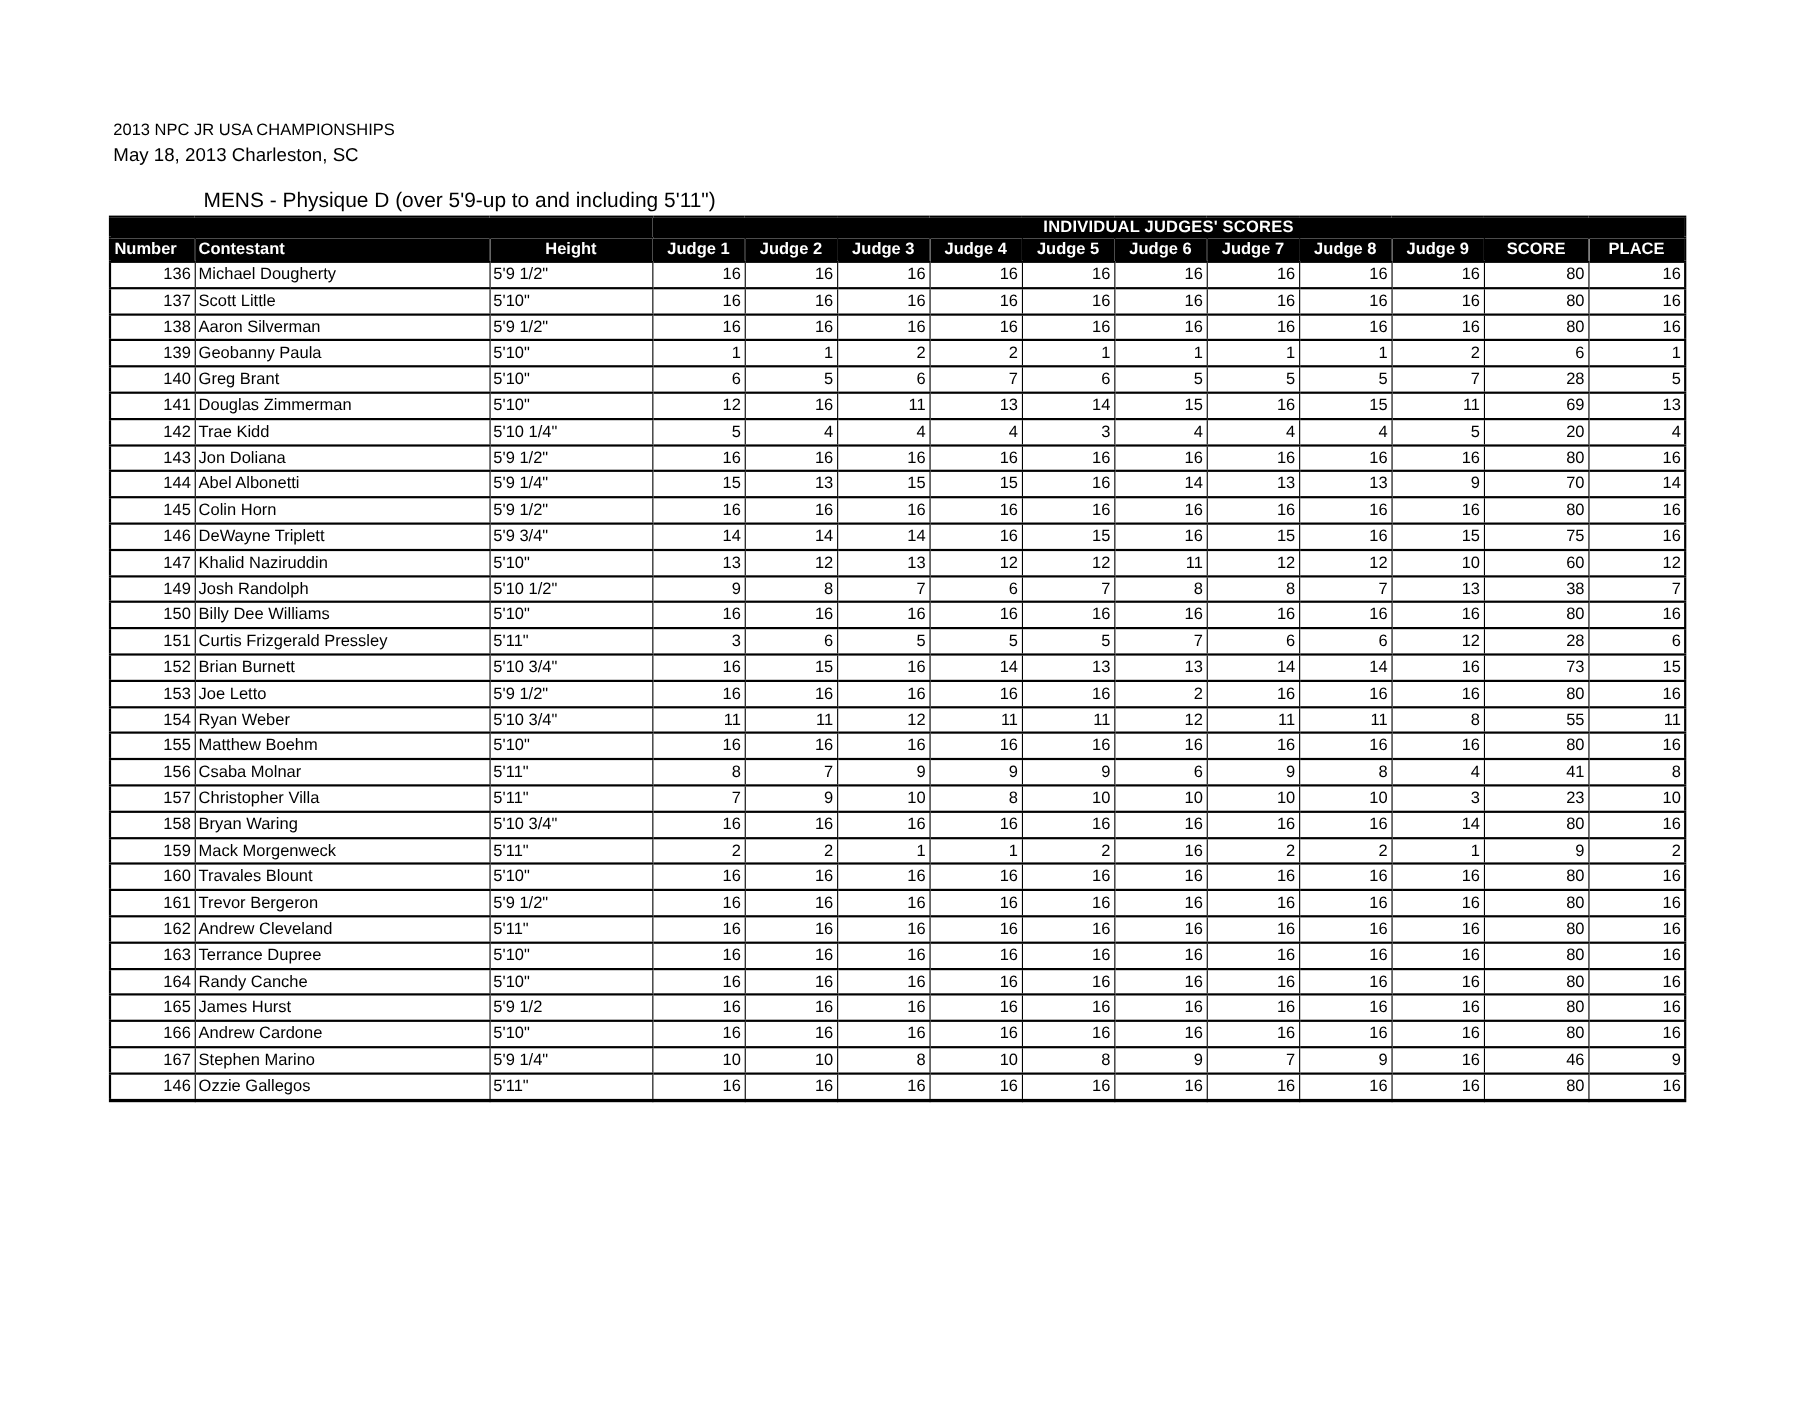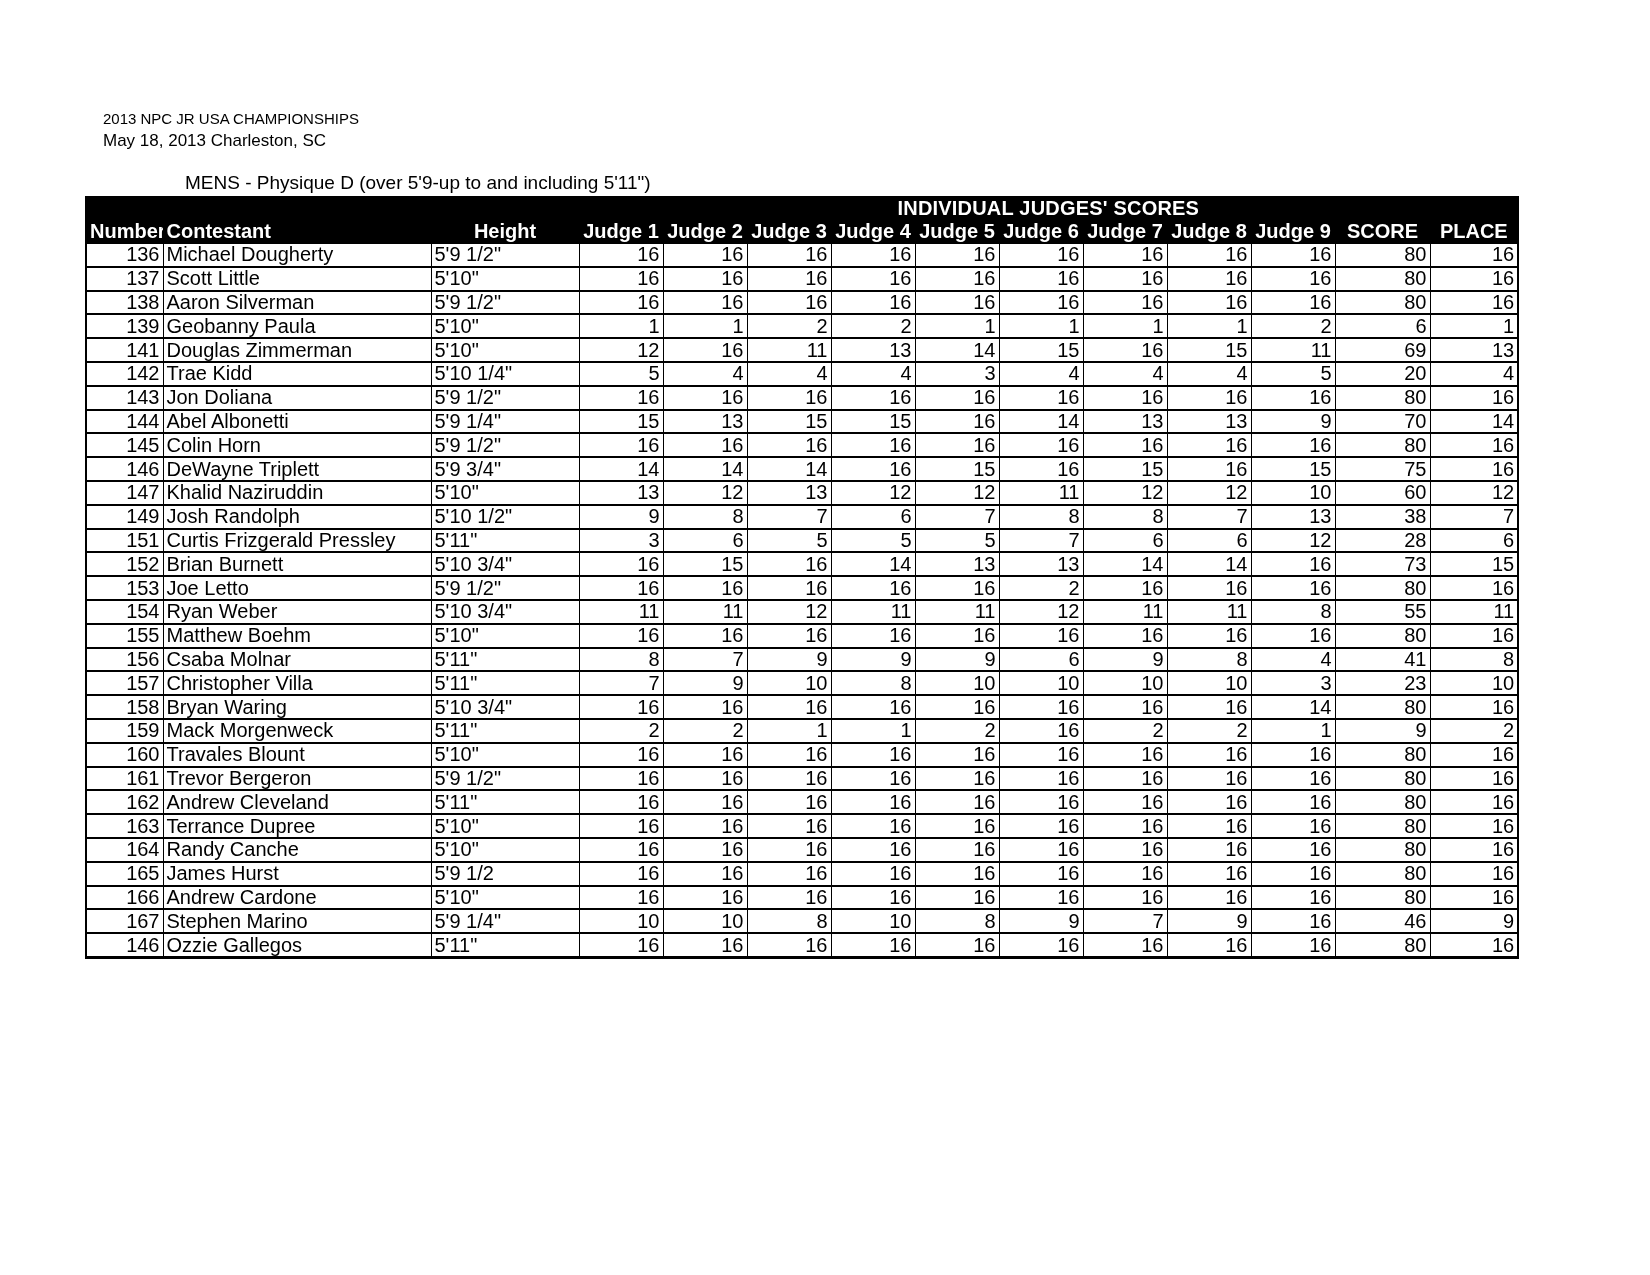--- a/index.html
+++ b/index.html
@@ -8,24 +8,24 @@
     background:#ffffff; color:#000000;
     font-family:"Liberation Sans", sans-serif;
     overflow:hidden;
   }
   .page { position:relative; width:1370px; height:1275px; }
   .event-title    { position:absolute; left:103px; top:110px; font-size:15px; white-space:pre; }
   .event-subtitle { position:absolute; left:103px; top:131px; font-size:17px; white-space:pre; }
   .division-label { position:absolute; left:185px; top:172px; font-size:19px; white-space:pre; }
 
   table.scores {
-    position:absolute; left:85px; top:196px;
+    position:absolute; left:99px; top:196px;
     width:1432px;
     border-collapse:collapse; table-layout:fixed;
-    font-size:20px;
+    font-size:15px;
     border:2px solid #000;
     border-bottom-width:3px;
   }
   table.scores td, table.scores th {
     border:1px solid #000;
     border-top-width:2px; border-bottom-width:2px;
     padding:0 3px;
     height:21.8px;
     line-height:1.05;
     vertical-align:middle;
@@ -151,20 +151,36 @@
           <td class="ar">2</td>
           <td class="ar">1</td>
           <td class="ar">1</td>
           <td class="ar">1</td>
           <td class="ar">1</td>
           <td class="ar">2</td>
           <td class="ar">6</td>
           <td class="ar">1</td>
         </tr>
         <tr>
+          <td class="ar">140</td>
+          <td class="al">Greg Brant</td>
+          <td class="al pre">5'10"</td>
+          <td class="ar">6</td>
+          <td class="ar">5</td>
+          <td class="ar">6</td>
+          <td class="ar">7</td>
+          <td class="ar">6</td>
+          <td class="ar">5</td>
+          <td class="ar">5</td>
+          <td class="ar">5</td>
+          <td class="ar">7</td>
+          <td class="ar">28</td>
+          <td class="ar">5</td>
+        </tr>
+        <tr>
           <td class="ar">141</td>
           <td class="al">Douglas Zimmerman</td>
           <td class="al pre">5'10"</td>
           <td class="ar">12</td>
           <td class="ar">16</td>
           <td class="ar">11</td>
           <td class="ar">13</td>
           <td class="ar">14</td>
           <td class="ar">15</td>
           <td class="ar">16</td>
@@ -277,20 +293,36 @@
           <td class="ar">8</td>
           <td class="ar">7</td>
           <td class="ar">6</td>
           <td class="ar">7</td>
           <td class="ar">8</td>
           <td class="ar">8</td>
           <td class="ar">7</td>
           <td class="ar">13</td>
           <td class="ar">38</td>
           <td class="ar">7</td>
+        </tr>
+        <tr>
+          <td class="ar">150</td>
+          <td class="al">Billy Dee Williams</td>
+          <td class="al pre">5'10"</td>
+          <td class="ar">16</td>
+          <td class="ar">16</td>
+          <td class="ar">16</td>
+          <td class="ar">16</td>
+          <td class="ar">16</td>
+          <td class="ar">16</td>
+          <td class="ar">16</td>
+          <td class="ar">16</td>
+          <td class="ar">16</td>
+          <td class="ar">80</td>
+          <td class="ar">16</td>
         </tr>
         <tr>
           <td class="ar">151</td>
           <td class="al">Curtis Frizgerald Pressley</td>
           <td class="al pre">5'11"</td>
           <td class="ar">3</td>
           <td class="ar">6</td>
           <td class="ar">5</td>
           <td class="ar">5</td>
           <td class="ar">5</td>

